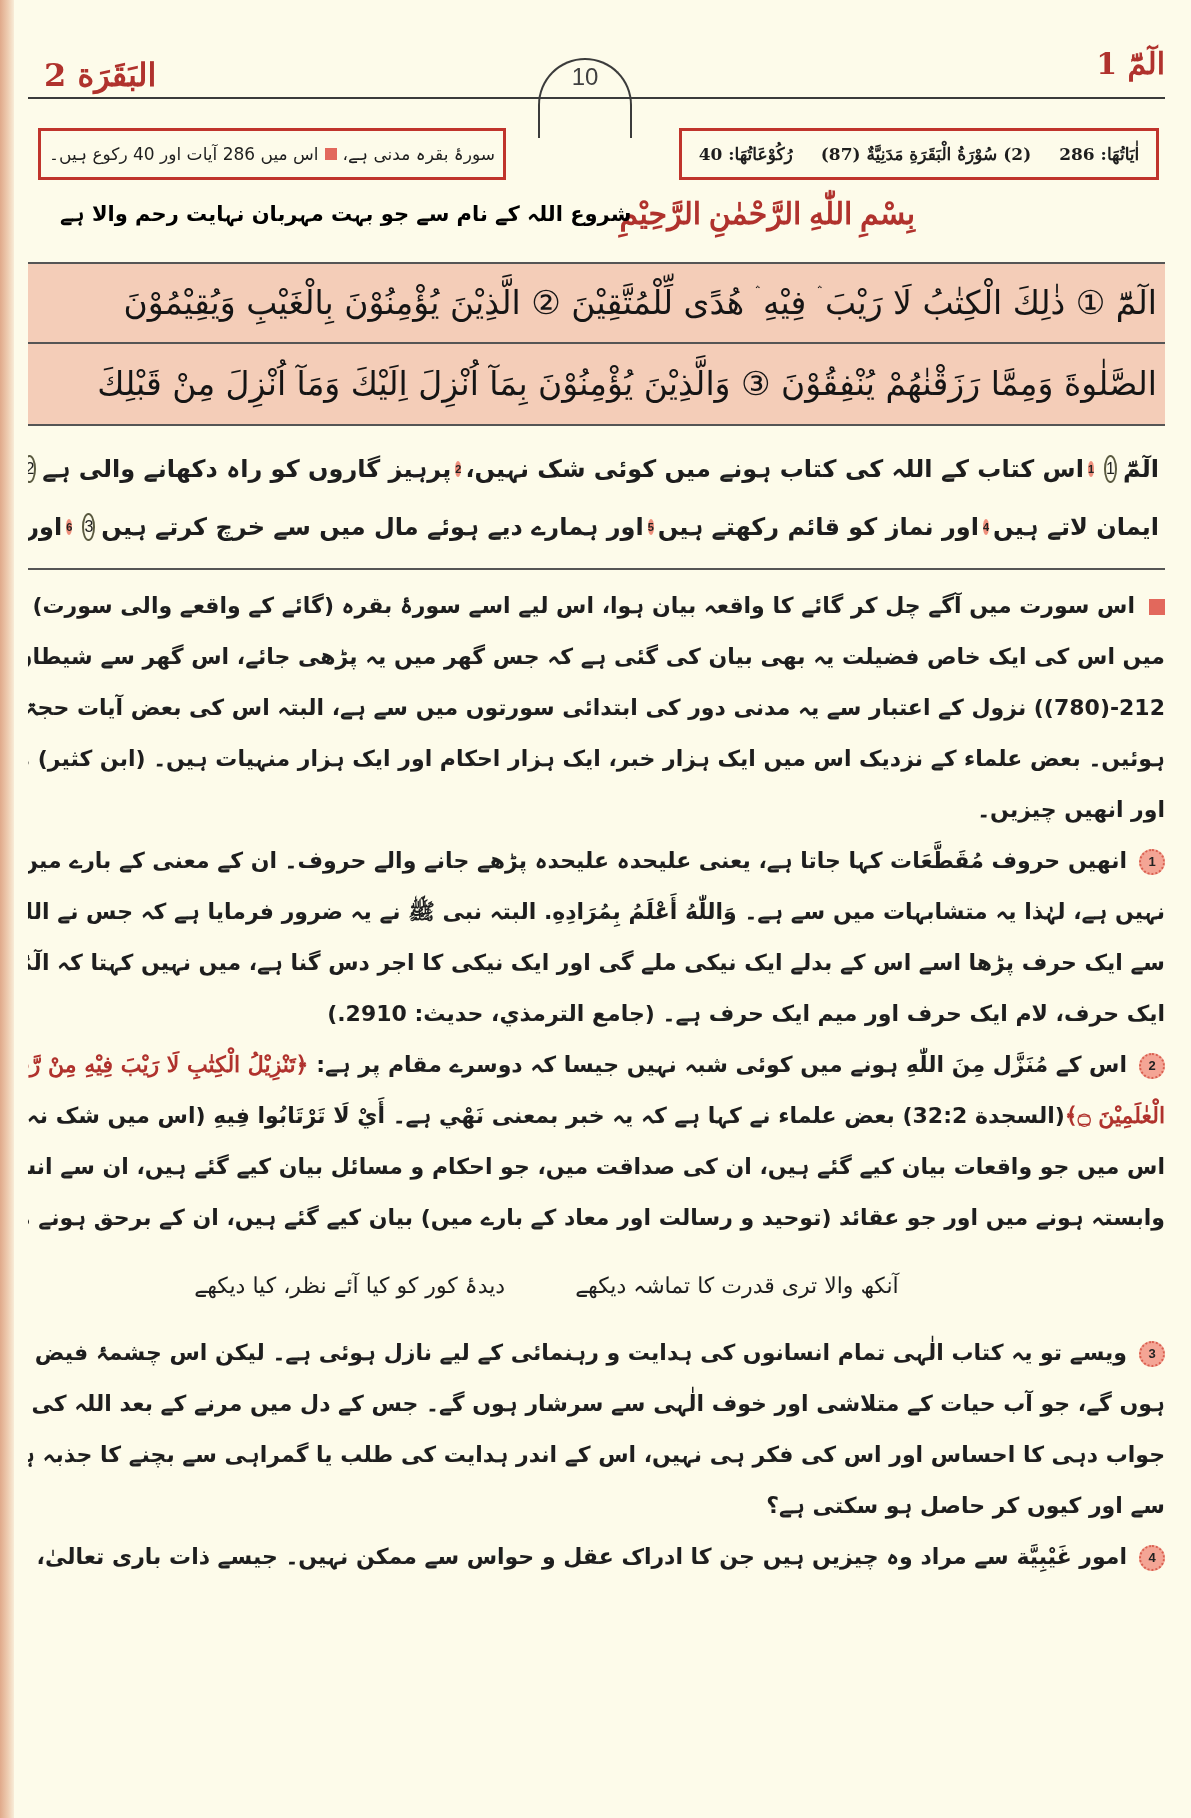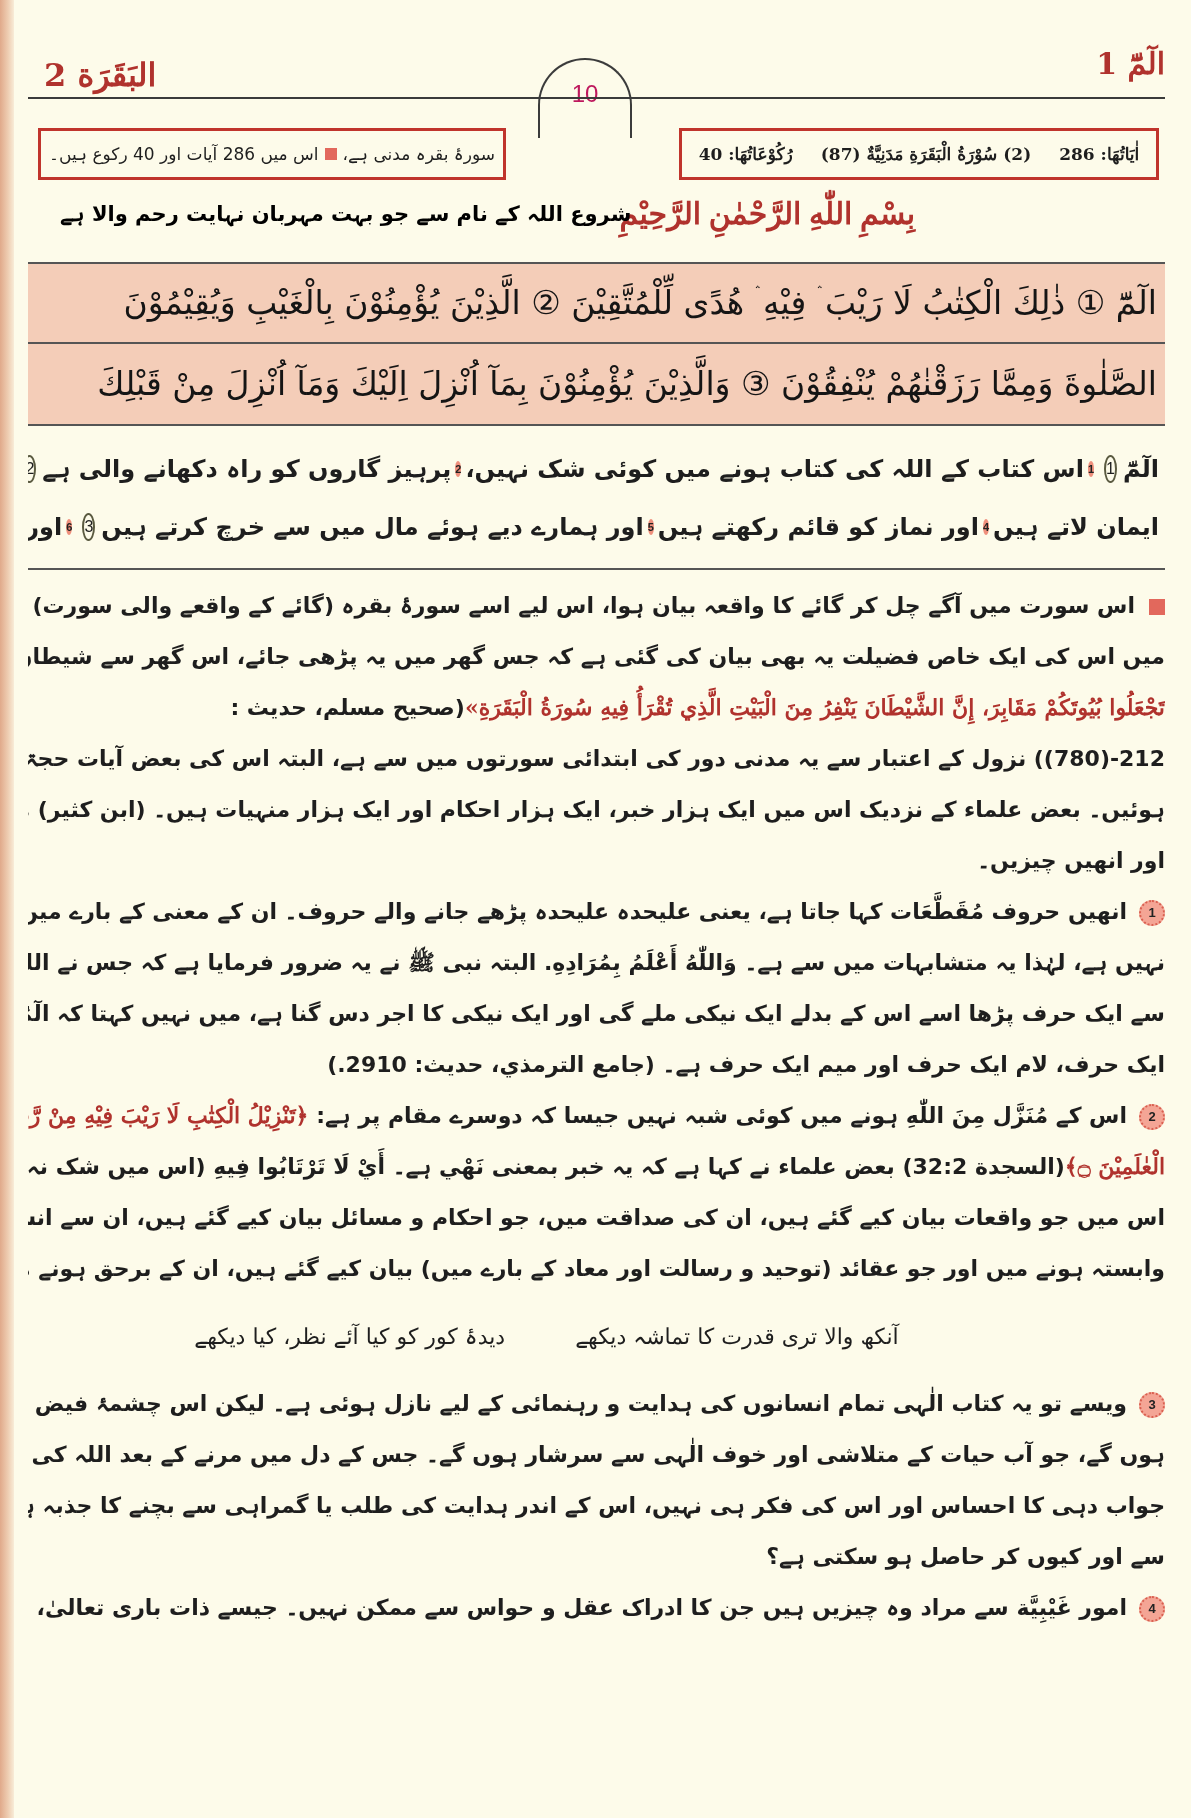--- a/index.html
+++ b/index.html
@@ -24,22 +24,22 @@
     font-family: "DejaVu Serif", serif; direction: rtl;
   }
   .hdr-left { left: 16px; font-size: 32px; }
   .hdr-right { right: 0; font-size: 30px; top: 46px; }
   .page-arc {
     position: absolute; left: 510px; top: 58px; width: 94px; height: 80px;
     border: 2px solid #3b3b3b; border-bottom: none; border-radius: 48px 48px 0 0;
     box-sizing: border-box; background: #fdfbea; text-align: center;
   }
   .page-arc span {
-    display: block; margin-top: 20px; font-family: "Liberation Sans", sans-serif;
-    font-size: 24px; color: #be185d;
+    display: block; margin-top: 3px; font-family: "Liberation Sans", sans-serif;
+    font-size: 24px; color: #404040;
   }
 
   
   .info-row { position: absolute; top: 128px; left: 0; right: 0; height: 56px; }
   .info-box {
     position: absolute; top: 0; height: 52px; border: 3px solid #c0342c;
     box-sizing: border-box; display: flex; align-items: center; justify-content: center;
     direction: rtl; font-size: 17px;
   }
   .info-box.left { left: 10px; width: 468px; }
@@ -159,21 +159,20 @@
       <span class="circ">3</span>
       <span class="sup">6</span>
       <span>اور جو لوگ ایمان</span>
     </div>
   </div>
 
   <div class="commentary">
     <div class="para">
       <span class="line"><span class="sq"></span><span>اس سورت میں آگے چل کر گائے کا واقعہ بیان ہوا، اس لیے اسے سورۂ بقرہ (گائے کے واقعے والی سورت) کہا جاتا ہے۔ حدیث</span></span>
       <span class="line">میں اس کی ایک خاص فضیلت یہ بھی بیان کی گئی ہے کہ جس گھر میں یہ پڑھی جائے، اس گھر سے شیطان بھاگ جاتا ہے۔ فرمایا: «لَا</span>
-      <span class="line"><span class="red">تَجْعَلُوا بُيُوتَكُمْ مَقَابِرَ، إِنَّ الشَّيْطَانَ يَنْفِرُ مِنَ الْبَيْتِ الَّذِي تُقْرَأُ فِيهِ سُورَةُ الْبَقَرَةِ»</span><span>(صحیح مسلم، حدیث :</span></span>
       <span class="line">212-(780)) نزول کے اعتبار سے یہ مدنی دور کی ابتدائی سورتوں میں سے ہے، البتہ اس کی بعض آیات حجۃ الوداع کے موقع پر نازل</span>
       <span class="line">ہوئیں۔ بعض علماء کے نزدیک اس میں ایک ہزار خبر، ایک ہزار احکام اور ایک ہزار منہیات ہیں۔ (ابن کثیر) منہیات کا مطلب، حرام</span>
       <span class="line">اور انھیں چیزیں۔</span>
     </div>
 
     <div class="para">
       <span class="line"><span class="badge">1</span><span>انھیں حروف مُقَطَّعَات کہا جاتا ہے، یعنی علیحدہ علیحدہ پڑھے جانے والے حروف۔ ان کے معنی کے بارے میں کوئی مستند روایت</span></span>
       <span class="line">نہیں ہے، لہٰذا یہ متشابہات میں سے ہے۔ وَاللّٰهُ أَعْلَمُ بِمُرَادِهِ. البتہ نبی ﷺ نے یہ ضرور فرمایا ہے کہ جس نے اللہ کی کتاب میں</span>
       <span class="line">سے ایک حرف پڑھا اسے اس کے بدلے ایک نیکی ملے گی اور ایک نیکی کا اجر دس گنا ہے، میں نہیں کہتا کہ الٓمّٓ ایک حرف ہے بلکہ الف</span>
       <span class="line">ایک حرف، لام ایک حرف اور میم ایک حرف ہے۔ (جامع الترمذي، حديث: 2910.)</span>

